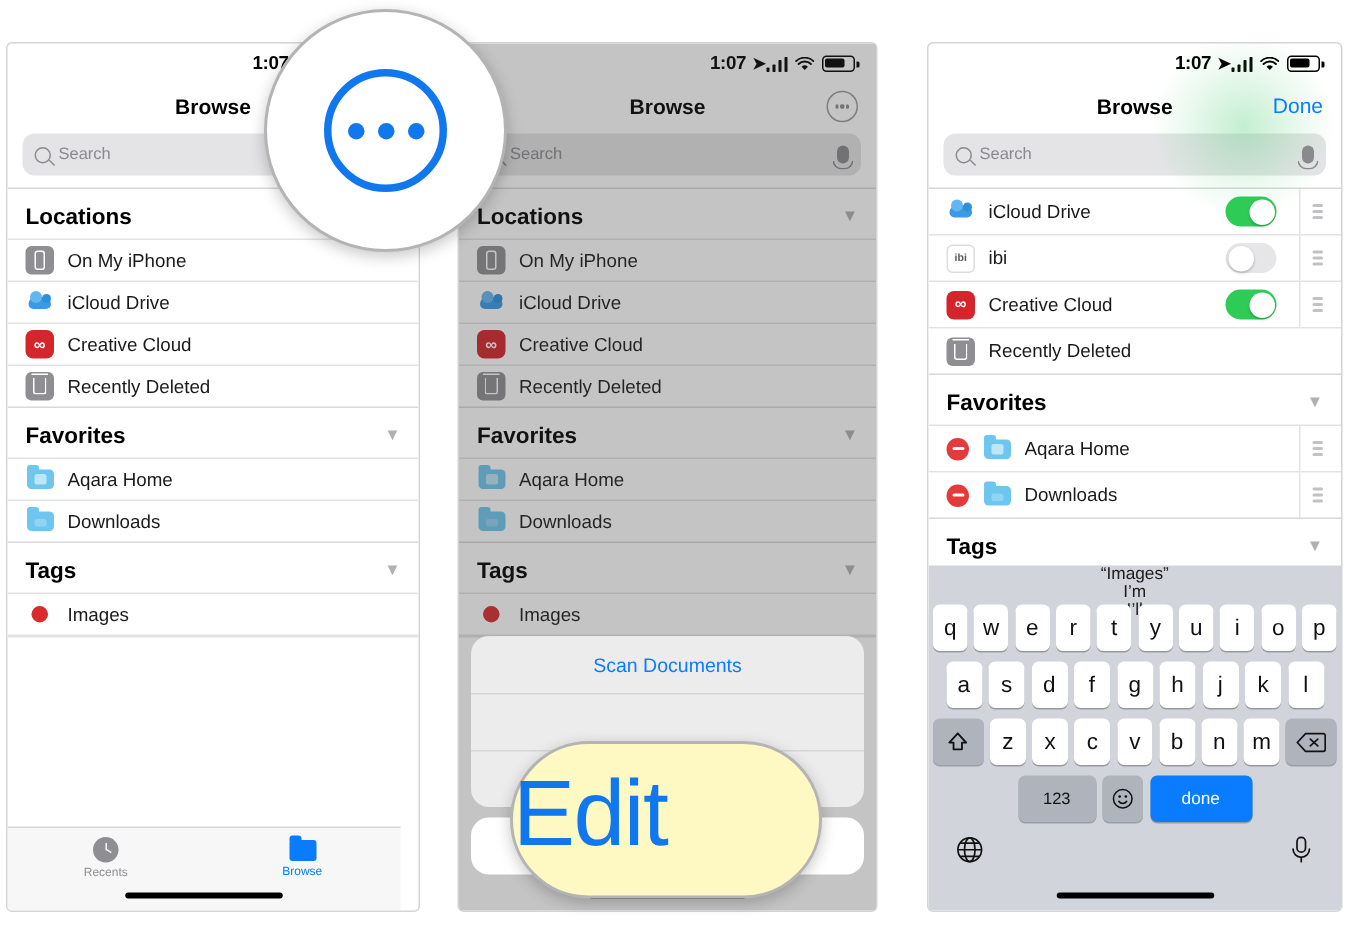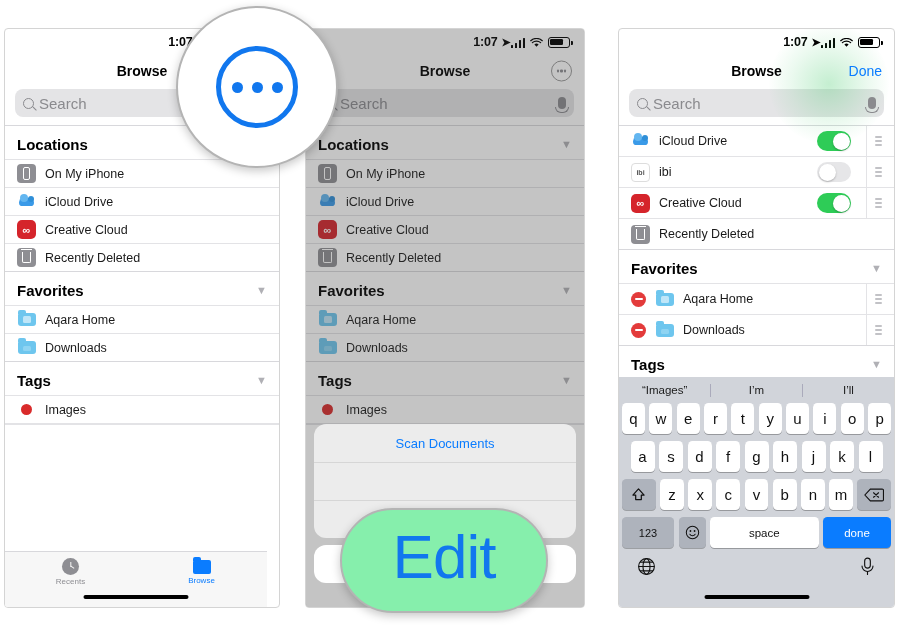--- a/index.html
+++ b/index.html
@@ -53,21 +53,21 @@
     border: 1.3px solid #9a9a9a; display:flex; align-items:center;
     justify-content:center; gap:1.5px;
   }
   .ellipsis-btn i { width:2.2px; height:2.2px; border-radius:50%; background:#8e8e93; display:block;}
 
   
   .searchwrap { padding: 2px 10px 8px; }
   .searchbar {
     height: 28px; background:#e4e4e6; border-radius: 8px;
     display:flex; align-items:center; padding: 0 8px; gap:5px;
-    font-size: 15px; color:#8a8a8e;
+    font-size: 11px; color:#8a8a8e;
   }
   .mag { width:11px; height:11px; border:1.4px solid #8a8a8e; border-radius:50%;
          position:relative; flex:none;}
   .mag::after { content:""; position:absolute; right:-3.5px; bottom:-2px; width:5px;
                 height:1.4px; background:#8a8a8e; transform: rotate(45deg);}
   .search-ph { flex:1; }
   .mic { width:8px; height:12px; border-radius:4px; background:#8a8a8e; position:relative; flex:none;}
   .mic::after{content:"";position:absolute;left:-3px;right:-3px;bottom:-4px;height:5px;
               border:1.3px solid #8a8a8e;border-top:none;border-radius:0 0 7px 7px;}
 
@@ -176,24 +176,24 @@
     border: 2.5px solid #b4b4b4;
     box-shadow: 0 3px 10px rgba(0,0,0,0.22);
     display:flex; align-items:center; justify-content:center; z-index: 40;
   }
   #magDots { left:176px; top:6px; width:162px; height:162px; }
   .big-ellipsis { width:82px; height:82px; border-radius:50%; border:5.5px solid #1177ee;
                   display:flex; align-items:center; justify-content:center; gap:9px;}
   .big-ellipsis i { width:11px; height:11px; border-radius:50%; background:#1177ee; display:block;}
 
   .mag-pill {
-    position:absolute; border-radius:70px; background:#86efac;
+    position:absolute; border-radius:70px; background:#fef9c3;
     border:2.5px solid #b4b4b4; box-shadow: 0 3px 10px rgba(0,0,0,0.22);
-    display:flex; align-items:center; justify-content:center; z-index:40;
-    color:#1177ee; font-size:62px; letter-spacing:-1px; line-height:1;margin-top:14px;
+    display:flex; align-items:center; justify-content:flex-start; z-index:40;
+    color:#1177ee; font-size:62px; letter-spacing:-1px; line-height:1;
   }
   #magEdit { left:340px; top:494px; width:208px; height:105px; }
   #magEdit span { transform: translateY(-4px); }
 </style>
 </head>
 <body>
 
 <div class="stage">
 
   <div class="phone" id="phone1">
@@ -567,21 +567,21 @@
         <span class="reorder">
             <i></i>
             <i></i>
             <i></i>
           </span>
       </div>
     </div>
 
     <div style="position:absolute; left:0; right:0; bottom:0; height:230px; background:#d1d4da;">
 
-      <div style="height:26px; display:flex; align-items:center; font-size:11.5px; color:#1a1a1a;">
+      <div style="height:26px; display:flex; align-items:center; font-size:11.5px; color:#1a1a1a;flex-direction:column;">
         <div style="flex:1;text-align:center;">“Images”</div>
         <div style="width:0.7px;height:13px;background:#aab;"></div>
         <div style="flex:1;text-align:center;">I’m</div>
         <div style="width:0.7px;height:13px;background:#aab;"></div>
         <div style="flex:1;text-align:center;">I’ll</div>
       </div>
 
       <div style="display:flex;gap:4.5px;padding:0 3px;justify-content:center;">
         <div class="key">q</div>
         <div class="key">w</div>
@@ -631,21 +631,20 @@
       <div style="display:flex;gap:4.5px;padding:7px 3px 0;justify-content:center;align-items:center;">
         <div class="key gray" style="width:52px;font-size:11px;">123</div>
         <div class="key gray" style="width:27px;">
           <svg width="15" height="15" viewBox="0 0 16 16">
               <circle cx="8" cy="8" r="6.6" fill="none" stroke="#111" stroke-width="1.1"></circle>
               <circle cx="5.8" cy="6.4" r="0.95" fill="#111"></circle>
               <circle cx="10.2" cy="6.4" r="0.95" fill="#111"></circle>
               <path d="M5.2 9.8 A3.3 3.3 0 0 0 10.8 9.8" fill="none" stroke="#111" stroke-width="1.1" stroke-linecap="round"></path>
             </svg>
         </div>
-        <div class="key white" style="flex:1;font-size:11.5px;">space</div>
         <div class="key blue" style="width:68px;font-size:11.5px;">done</div>
       </div>
 
       <div style="display:flex;align-items:center;justify-content:space-between;padding:9px 18px 0;">
         <span>
           <svg width="19" height="19" viewBox="0 0 20 20">
               <circle cx="10" cy="10" r="8.3" fill="none" stroke="#111" stroke-width="1.2"></circle>
               <ellipse cx="10" cy="10" rx="3.7" ry="8.3" fill="none" stroke="#111" stroke-width="1.2"></ellipse>
               <path d="M1.8 10 H18.2 M3.3 5.4 H16.7 M3.3 14.6 H16.7" stroke="#111" stroke-width="1.2"></path>
             </svg>

